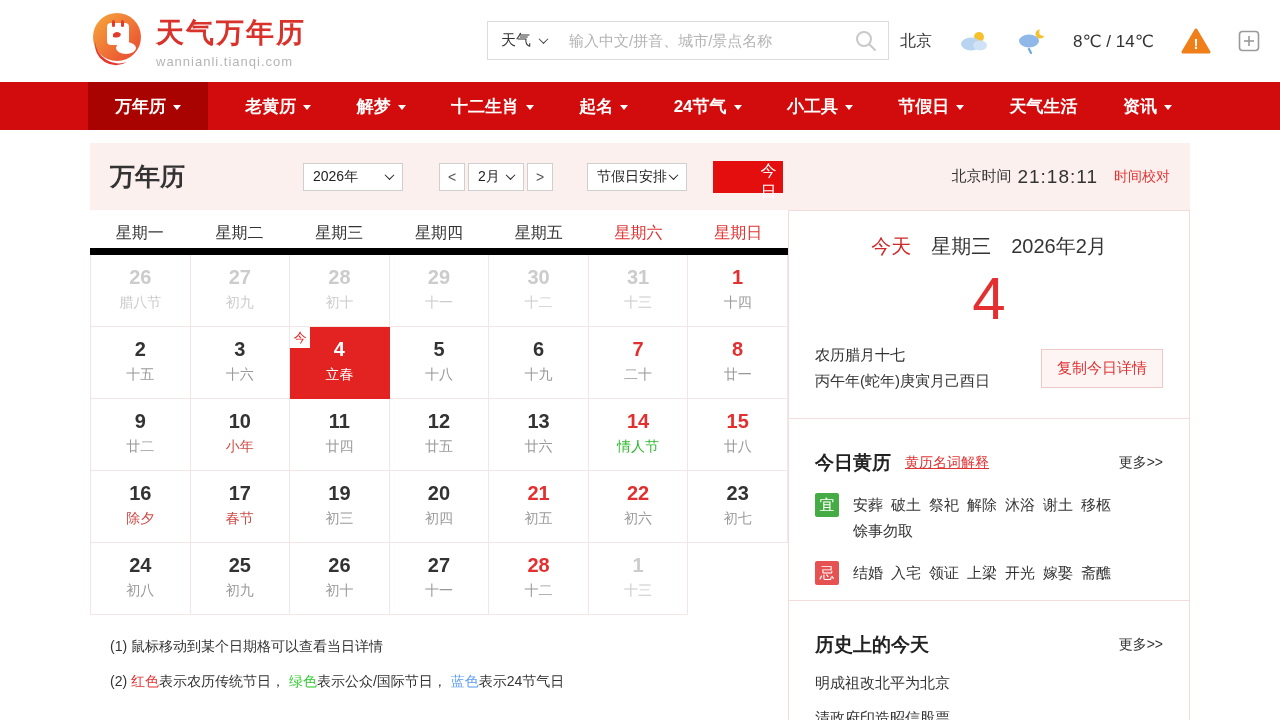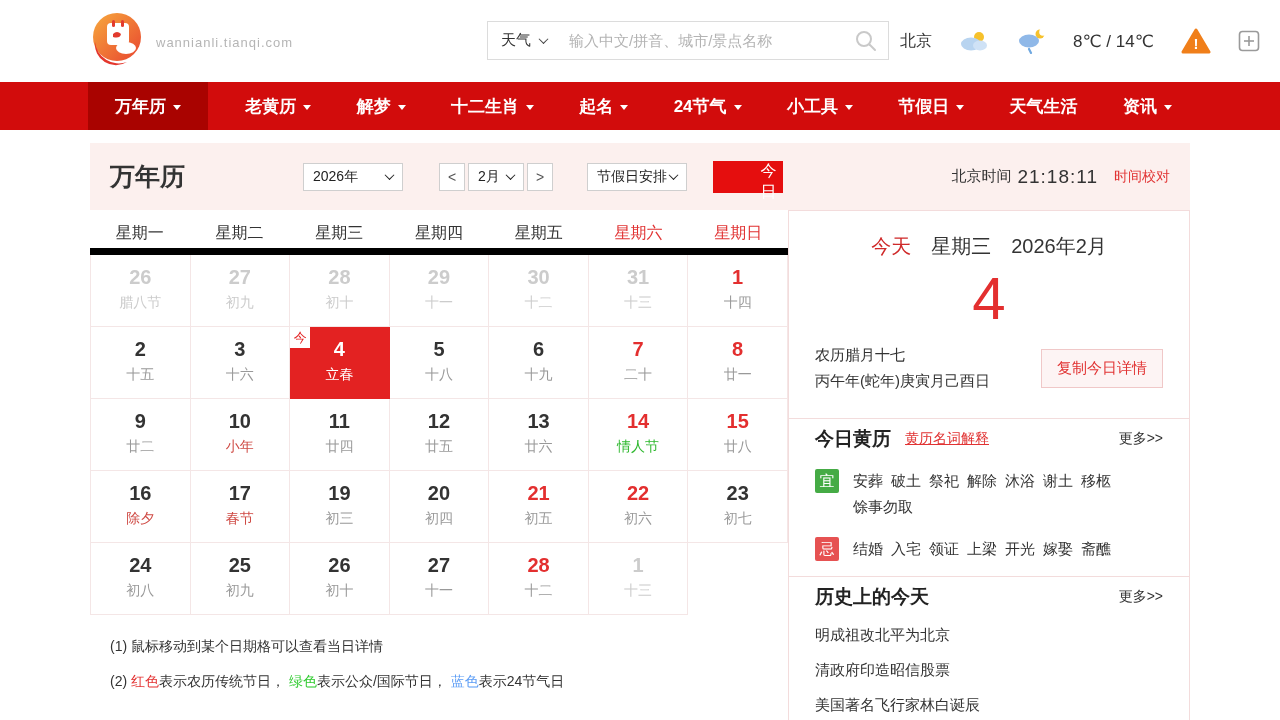--- a/index.html
+++ b/index.html
@@ -88,21 +88,21 @@
   
   .panel { width:402px; border:1px solid #f3dcdc; display:flex; flex-direction:column; }
   .today-sec { padding:22px 26px 20px; }
   .today-line { display:flex; justify-content:center; gap:20px; font-size:20px; color:#333; }
   .today-line .red { color:#cf2929; }
   .big-day { text-align:center; font-size:60px; color:#e32f2f; font-weight:500; line-height:1.15; margin:4px 0 6px; }
   .today-bottom { display:flex; justify-content:space-between; align-items:center; }
   .lunar-col p { font-size:15px; color:#333; margin:7px 0; }
   .copy-btn { border:1px solid #f0c8c8; background:#fdf4f4; color:#e13333; font-size:15px;
     padding:9px 15px; cursor:pointer; white-space:nowrap; }
-  .sec { border-top:1px solid #f3dcdc; padding:7px 26px 14px; }
+  .sec { border-top:1px solid #f3dcdc; padding:31px 26px 14px; }
   .sec-head { display:flex; align-items:center; }
   .sec-head h2 { font-size:19px; color:#222; font-weight:bold; }
   .glossary { color:#e13333; font-size:14px; margin-left:14px; text-decoration:underline; cursor:pointer; }
   .more { margin-left:auto; font-size:14px; color:#333; cursor:pointer; text-decoration:none; }
   .hl-row { display:flex; align-items:flex-start; margin-top:16px; }
   .badge { width:24px; height:24px; flex:none; color:#fff; font-size:15px; text-align:center;
     line-height:24px; border-radius:2px; margin-top:1px; }
   .badge.yi { background:#45ab45; }
   .badge.ji { background:#e65252; }
   .hl-tags { margin-left:14px; font-size:15px; color:#333; line-height:26px; }
@@ -135,20 +135,21 @@
           <circle cx="29" cy="27" r="24" fill="url(#lg)"></circle>
           <path d="M7 32 a24 24 0 0 0 32 20 a21 21 0 0 1 -32 -20 z" fill="#e4372d"></path>
           <rect x="19" y="13" width="22" height="22" rx="4" fill="#fff"></rect>
           <rect x="24" y="10" width="3" height="7" rx="1.5" fill="#e23a2e"></rect>
           <rect x="33" y="10" width="3" height="7" rx="1.5" fill="#e23a2e"></rect>
           <path d="M25 24 q4 -4 8 0 q-1 5 -8 3 z" fill="#e23a2e"></path>
           <ellipse cx="38" cy="38" rx="10" ry="6" fill="#fff"></ellipse>
         </svg>
       </span>
       <div>
+        <div class="logo-title">天气万年历</div>
         <div class="logo-domain">wannianli.tianqi.com</div>
       </div>
     </div>
 
     <div class="searchbar">
       <div class="search-cat">
         <span>天气</span>
         <i class="chev"></i>
       </div>
       <input class="search-input" type="text" placeholder="输入中文/拼音、城市/景点名称" style="">

